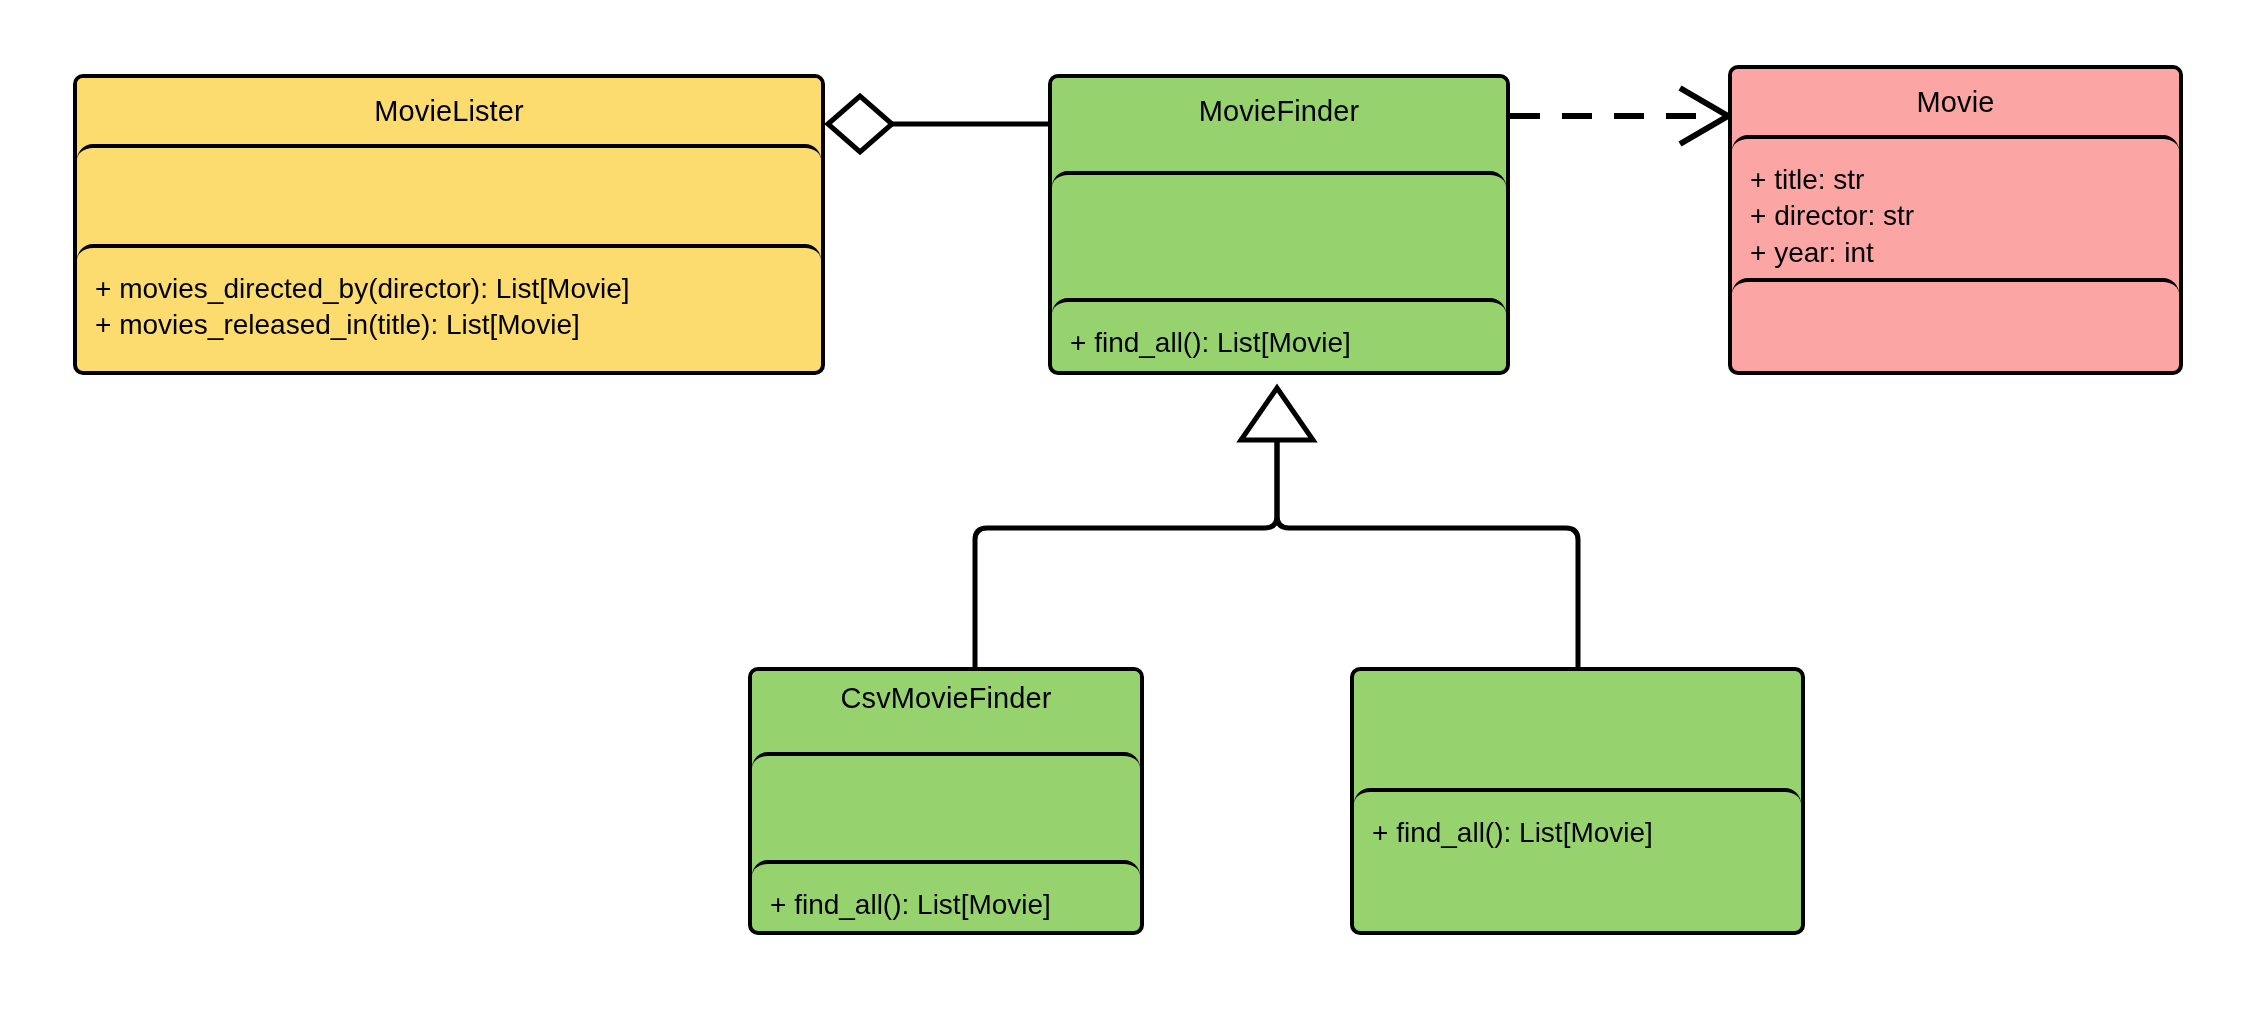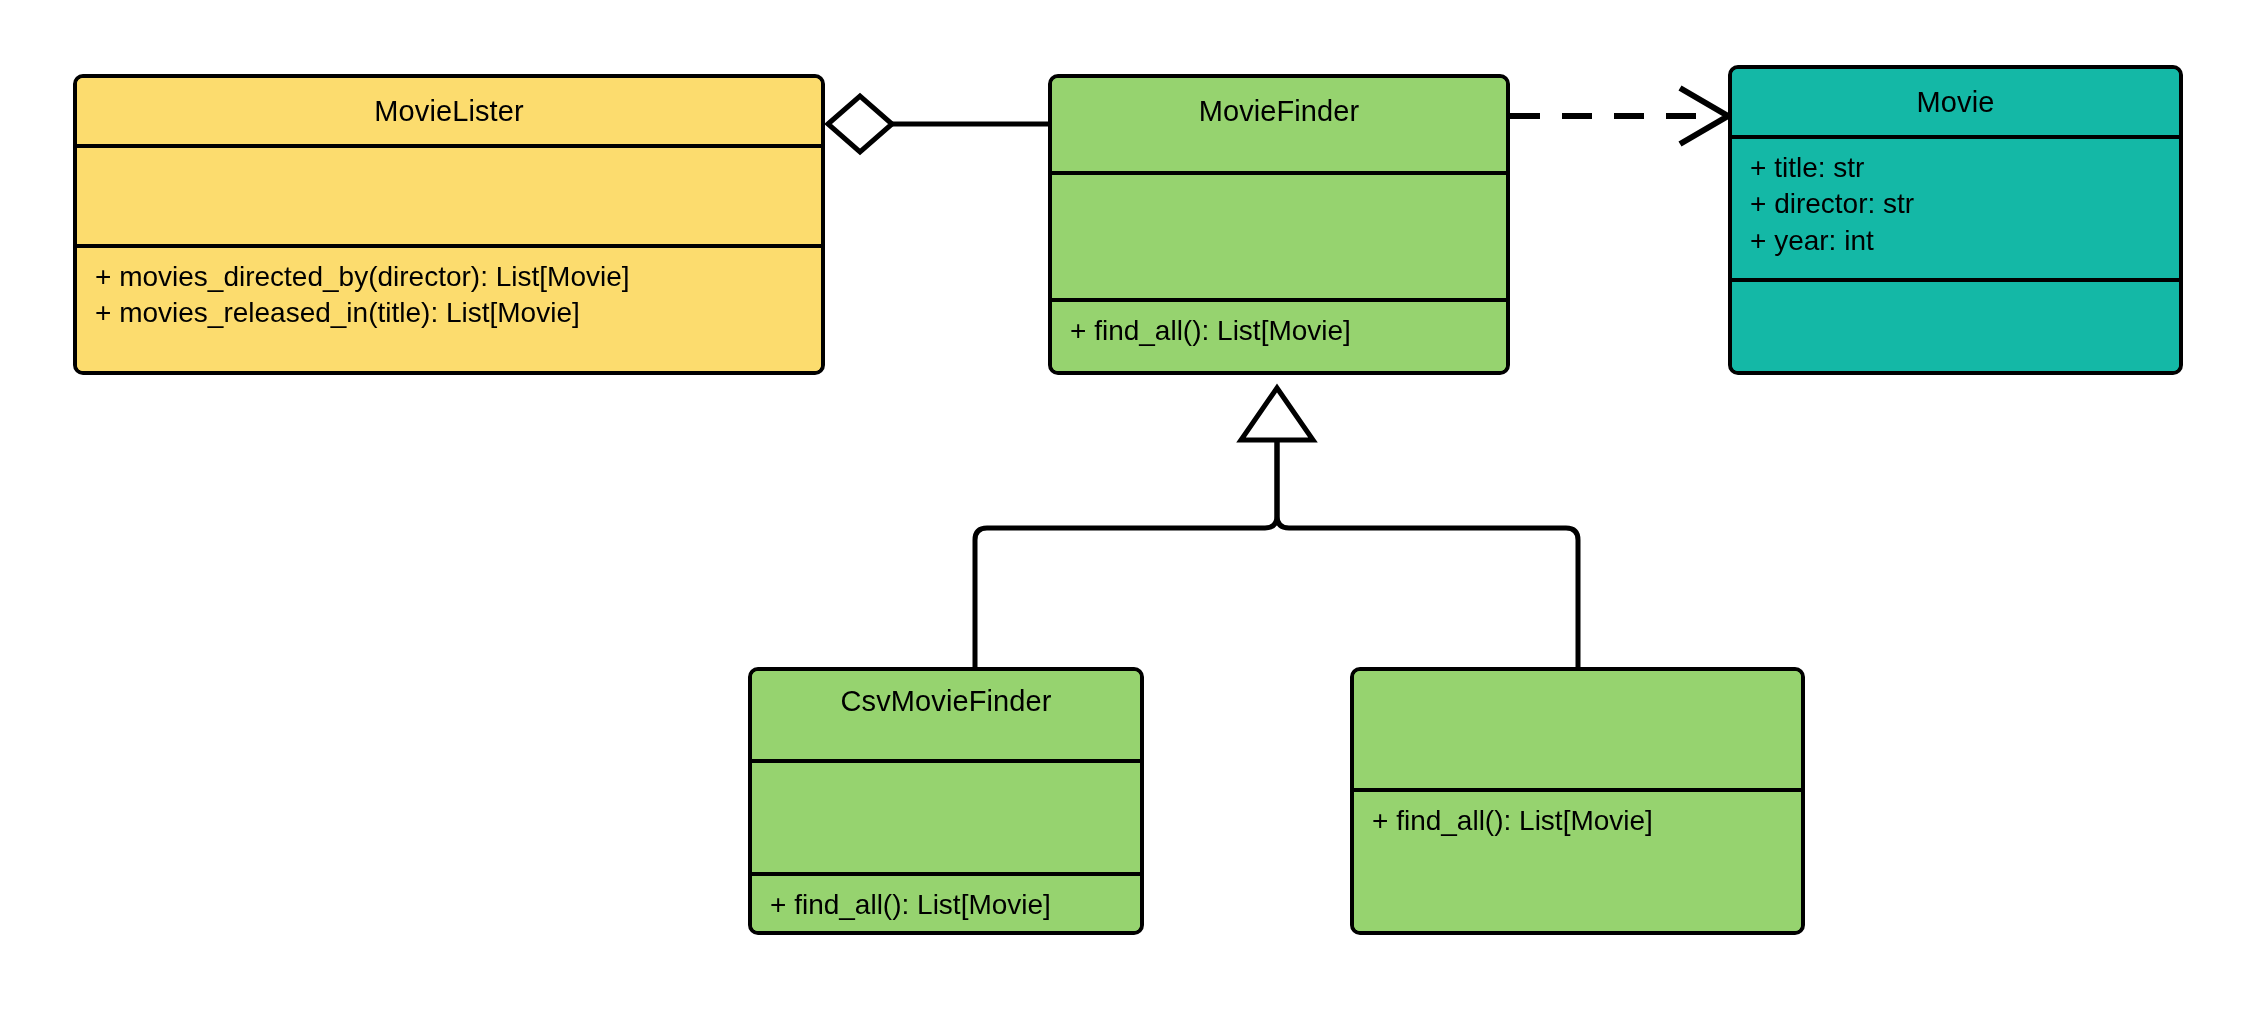--- a/index.html
+++ b/index.html
@@ -38,39 +38,40 @@
   .class-name {
     display: flex;
     align-items: center;
     justify-content: center;
     font-size: 29px;
     color: #000000;
     line-height: 1;
     letter-spacing: 0.1px;
   }
   .members {
-    padding: 11px 18px 8px 18px;
+    padding: 23px 18px 8px 18px;
+    border-radius: 16px;
   }
   .member-line {
     font-size: 28px;
     color: #000000;
     line-height: 1.30;
     white-space: nowrap;
   }
   .edges {
     position: absolute;
     left: 0;
     top: 0;
     width: 2250px;
     height: 1011px;
     pointer-events: none;
   }
   .fill-yellow { background: #fcdc6e; }
   .fill-green  { background: #96d36f; gap: 27px; }
-  .fill-blue   { background: #14b8a6; }
+  .fill-blue   { background: #fca5a5; }
 </style>
 </head>
 <body>
 
 <div id="canvas">
 
   <svg class="edges" viewBox="0 0 2250 1011" width="2250" height="1011" xmlns="http://www.w3.org/2000/svg">
 
     
     <g>

